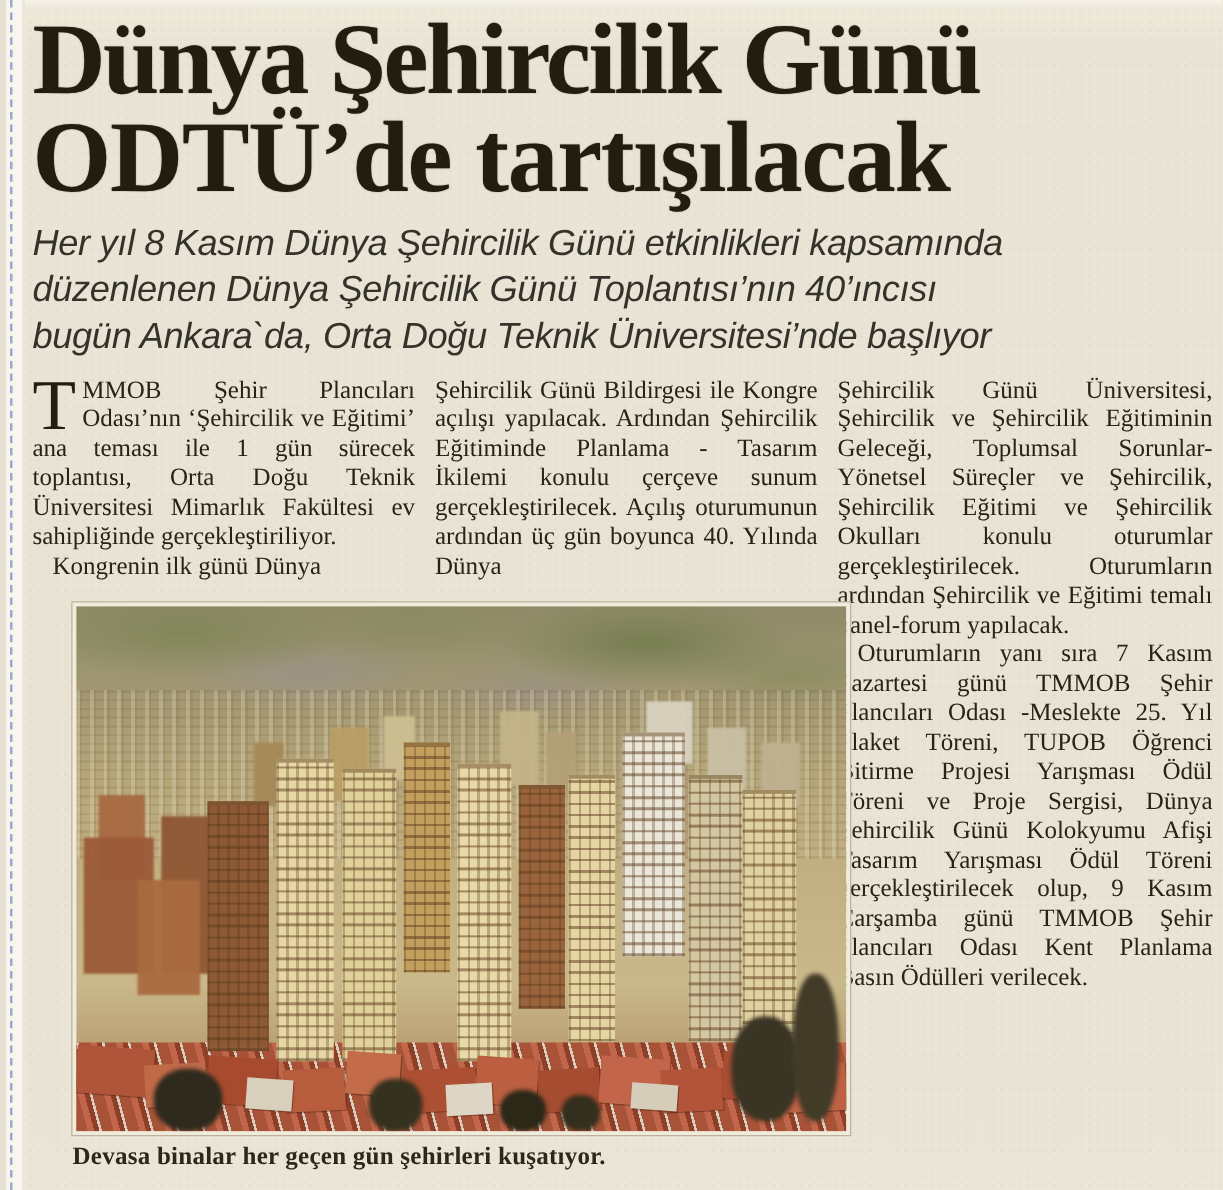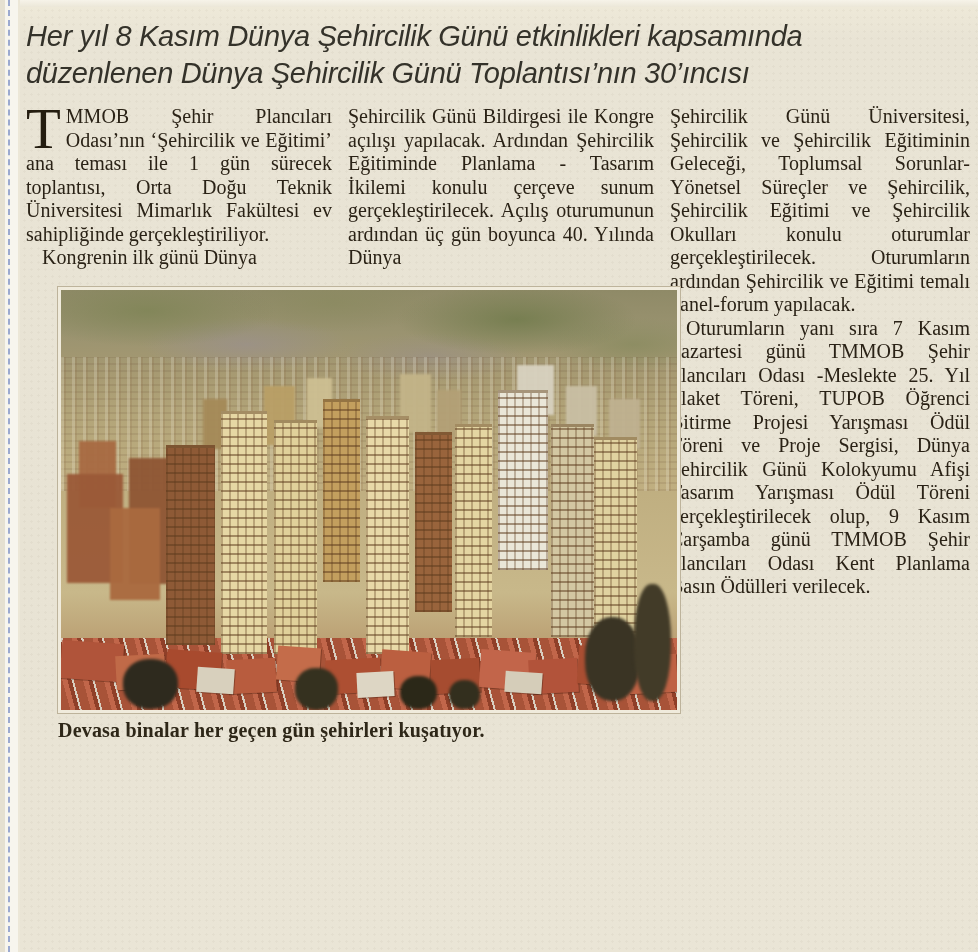--- a/index.html
+++ b/index.html
@@ -84,24 +84,29 @@
 <body>
 
 <div class="page">
   <div class="top-edge"></div>
   <div class="edge-strip">
     <div class="dash-line"></div>
   </div>
 
   <div class="content">
 
+    <div class="headline">
+      <div class="hl1">Dünya Şehircilik Günü</div>
+      <div class="hl2">ODTÜ’de tartışılacak</div>
+    </div>
 
     <div class="subhead">
       <div>Her yıl 8 Kasım Dünya Şehircilik Günü etkinlikleri kapsamında</div>
-      <div>düzenlenen Dünya Şehircilik Günü Toplantısı’nın 30’ıncısı</div>
+      <div>düzenlenen Dünya Şehircilik Günü Toplantısı’nın 40’ıncısı</div>
+      <div>bugün Ankara`da, Orta Doğu Teknik Üniversitesi’nde başlıyor</div>
     </div>
 
     <div class="cols">
 
       <div class="left-block">
         <div class="two-cols">
           <div class="col bodytext">
             <p><span class="dropcap">T</span><span>MMOB Şehir Plancıları Odası’nın ‘Şehircilik ve Eğitimi’ ana teması ile 1 gün sürecek toplantısı, Orta Doğu Teknik Üniversitesi Mimarlık Fakültesi ev sahipliğinde gerçekleştiriliyor.</span></p>
             <p class="indent">Kongrenin ilk günü Dünya</p>
           </div>

